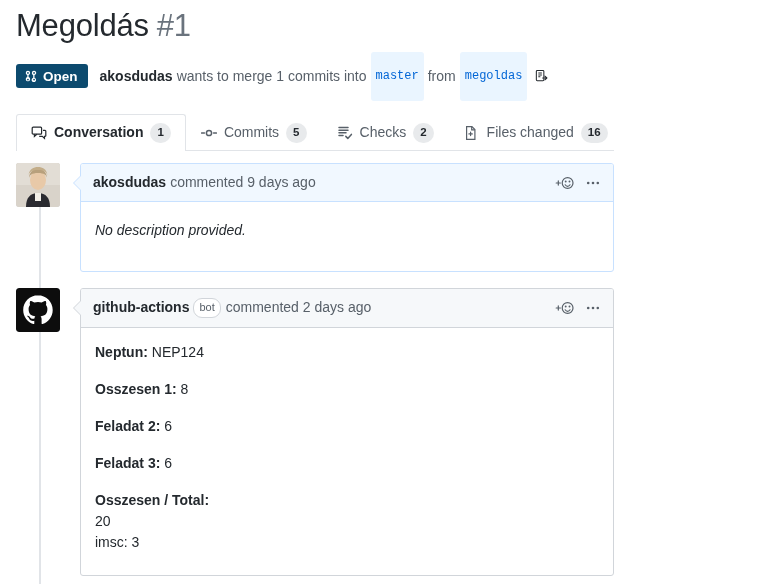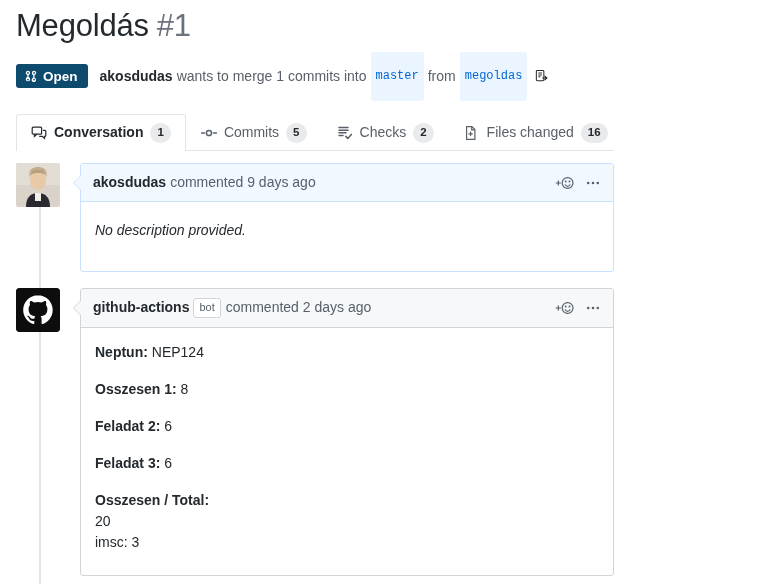--- a/index.html
+++ b/index.html
@@ -121,21 +121,21 @@
     display: flex; align-items: center;
     padding: 9px 12px; font-size: 14px; color: #586069;
     background: var(--hdr, #f6f8fa);
     border-bottom: 1px solid #d1d5da;
     border-radius: 2px 2px 0 0;
     line-height: 1.4;
   }
   .comment.author-comment .c-header { border-bottom-color: #c8e1ff; }
   .c-header .uname { color: #24292e; font-weight: 600; margin-right: 4px; }
   .bot-badge {
-    display: inline-block; border: 1px solid #d1d5da; border-radius: 3px;
+    display: inline-block; border: 1px solid #d1d5da; border-radius: 9px;
     font-size: 11px; color: #586069; padding: 0px 5px; line-height: 1.6;
     margin-right: 5px; background: #fff;
   }
   .c-actions { margin-left: auto; display: flex; align-items: center; gap: 11px; color: #586069; }
   .react-btn { display: inline-flex; align-items: center; gap: 1px; cursor: pointer; }
   .kebab { display: inline-flex; cursor: pointer; }
 
   .c-body { padding: 14px 14px 14px 14px; font-size: 14px; color: #24292e; line-height: 1.5; }
   .c-body p { margin: 0 0 16px 0; }
   .c-body p:last-child { margin-bottom: 0; }

